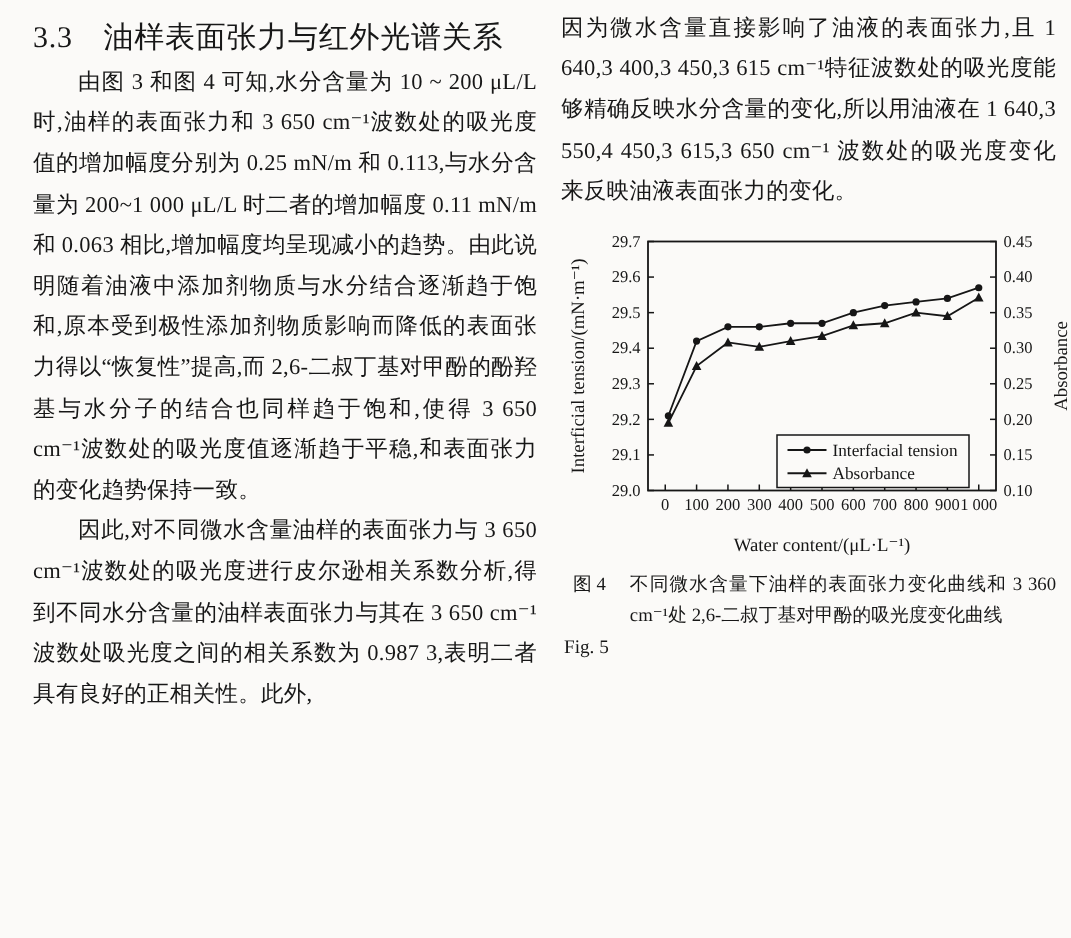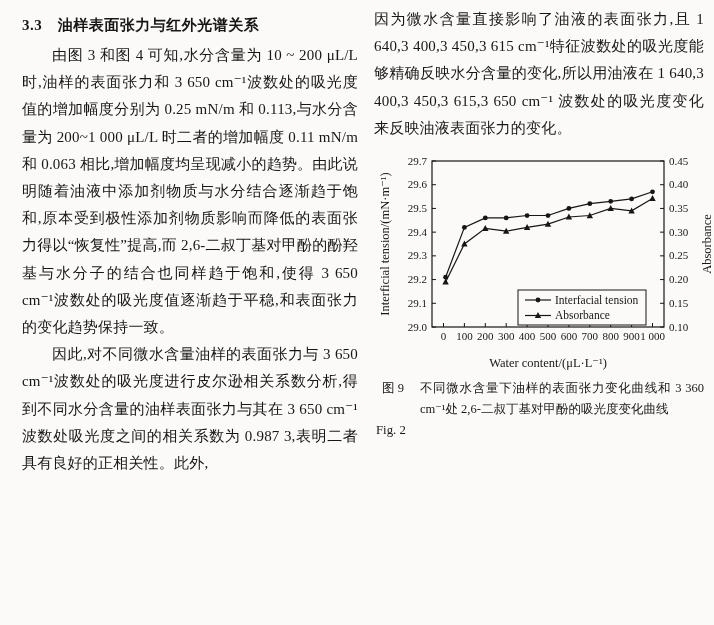--- a/index.html
+++ b/index.html
@@ -13,22 +13,22 @@
   .page{
     display:flex;
     box-sizing:border-box;
     padding:6px 6px 0 22px;
     gap:16px;
   }
   .col{box-sizing:border-box;}
   .col-left{width:336px;}
   .col-right{width:330px;}
   h3{
-    font-size:15px;
-    font-weight:bold;
+    font-size:20px;
+    font-weight:normal;
     margin:6px 0 4px 0;
     line-height:26px;
     letter-spacing:.5px;
   }
   p{
     margin:0;
     font-size:15px;
     line-height:27.2px;
     text-align:justify;
     text-indent:2em;
@@ -58,21 +58,21 @@
 
 <div class="page">
 
   <div class="col col-left">
     <h3>3.3　油样表面张力与红外光谱关系</h3>
     <p>由图 3 和图 4 可知,水分含量为 10 ~ 200 μL/L 时,油样的表面张力和 3 650 cm⁻¹波数处的吸光度值的增加幅度分别为 0.25 mN/m 和 0.113,与水分含量为 200~1 000 μL/L 时二者的增加幅度 0.11 mN/m 和 0.063 相比,增加幅度均呈现减小的趋势。由此说明随着油液中添加剂物质与水分结合逐渐趋于饱和,原本受到极性添加剂物质影响而降低的表面张力得以“恢复性”提高,而 2,6-二叔丁基对甲酚的酚羟基与水分子的结合也同样趋于饱和,使得 3 650 cm⁻¹波数处的吸光度值逐渐趋于平稳,和表面张力的变化趋势保持一致。</p>
     <p>因此,对不同微水含量油样的表面张力与 3 650 cm⁻¹波数处的吸光度进行皮尔逊相关系数分析,得到不同水分含量的油样表面张力与其在 3 650 cm⁻¹ 波数处吸光度之间的相关系数为 0.987 3,表明二者具有良好的正相关性。此外,</p>
   </div>
 
   <div class="col col-right">
-    <p class="cont">因为微水含量直接影响了油液的表面张力,且 1 640,3 400,3 450,3 615 cm⁻¹特征波数处的吸光度能够精确反映水分含量的变化,所以用油液在 1 640,3 400,3 450,3 615,3 650 cm⁻¹ 波数处的吸光度变化来反映油液表面张力的变化。</p>
+    <p class="cont">因为微水含量直接影响了油液的表面张力,且 1 640,3 400,3 450,3 615 cm⁻¹特征波数处的吸光度能够精确反映水分含量的变化,所以用油液在 1 640,3 550,4 450,3 615,3 650 cm⁻¹ 波数处的吸光度变化来反映油液表面张力的变化。</p>
 
     <figure>
       <div id="chart" class="chart-wrap"><svg width="344" height="220" viewBox="0 0 344 220">
             <rect x="56" y="9" width="232" height="166" fill="none" stroke="#161616" stroke-width="1.2"></rect>
             <line x1="67.49549549549549" y1="175" x2="67.49549549549549" y2="171" stroke="#161616"></line>
             <text class="tick" x="67.49549549549549" y="188" text-anchor="middle">0</text>
             <line x1="88.3963963963964" y1="175" x2="88.3963963963964" y2="171" stroke="#161616"></line>
             <text class="tick" x="88.3963963963964" y="188" text-anchor="middle">100</text>
             <line x1="109.29729729729729" y1="175" x2="109.29729729729729" y2="171" stroke="#161616"></line>
             <text class="tick" x="109.29729729729729" y="188" text-anchor="middle">200</text>
@@ -153,23 +153,23 @@
             <circle cx="162" cy="148" r="2.4" fill="#161616"></circle>
             <text class="legtext" x="179" y="151.8">Interfacial tension</text>
             <line x1="149" y1="163.5" x2="175" y2="163.5" stroke="#161616" stroke-width="1.2"></line>
             <path d="M 162 160.1 L 165.2 166.1 L 158.8 166.1 Z" fill="#161616"></path>
             <text class="legtext" x="179" y="167.3">Absorbance</text>
             <text class="axlabel" transform="rotate(-90)" x="-92" y="13" text-anchor="middle">Interficial tension/(mN·m⁻¹)</text>
             <text class="axlabel" transform="rotate(-90)" x="-92" y="335" text-anchor="middle">Absorbance</text>
             <text class="axlabel" x="172" y="215" text-anchor="middle">Water content/(μL·L⁻¹)</text>
           </svg></div>
       <div class="cap zh">
-        <span class="cap-label">图 9</span>
+        <span class="cap-label">图 4</span>
         <span class="cap-text">不同微水含量下油样的表面张力变化曲线和 3 360 cm⁻¹处 2,6-二叔丁基对甲酚的吸光度变化曲线</span>
       </div>
       <div class="cap en">
-        <span class="cap-label">Fig. 2</span>
+        <span class="cap-label">Fig. 5</span>
       </div>
     </figure>
 
   </div>
 
 </div>
 
 </body></html>

